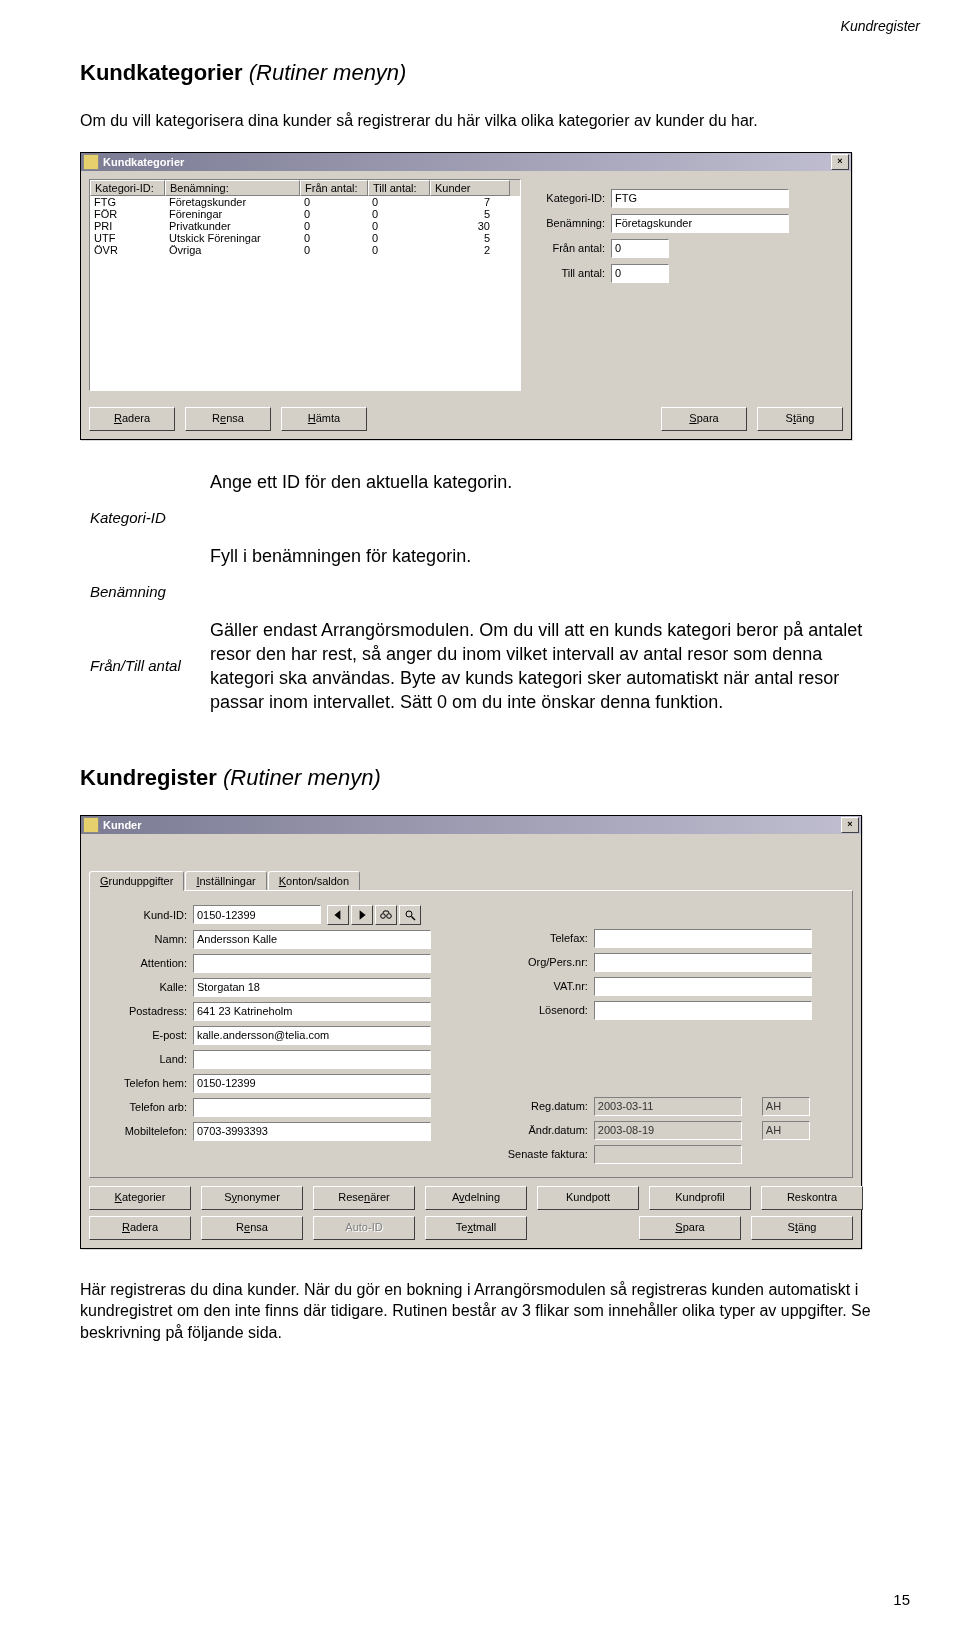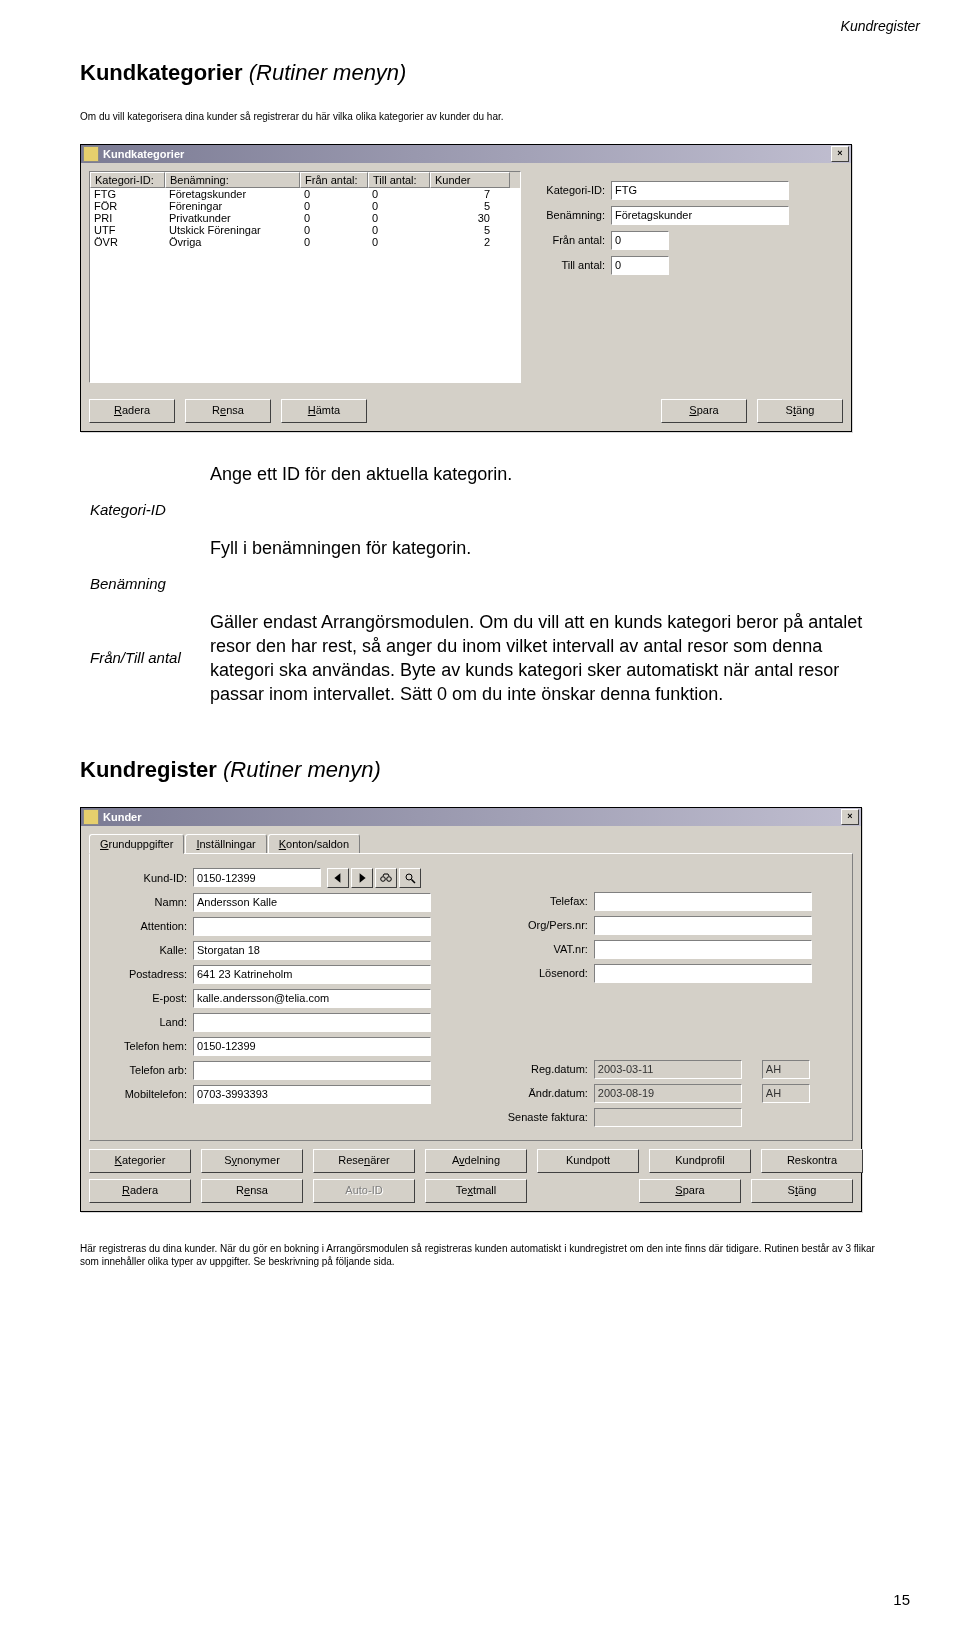--- a/index.html
+++ b/index.html
@@ -26,21 +26,21 @@
   h1.section {
     font-size: 22px;
     font-weight: bold;
     margin: 0 0 24px 0;
   }
   h1.section .paren {
     font-style: italic;
     font-weight: normal;
   }
   p.body {
-    font-size: 10px;
+    font-size: 16px;
     line-height: 1.35;
     margin: 0 0 20px 0;
   }
   .screenshot {
     font-family: "MS Sans Serif", Tahoma, Arial, sans-serif;
     font-size: 11px;
     background: #d4d0c8;
     border: 1px solid #000;
     margin: 10px 0 30px 0;
     box-shadow: 1px 1px 0 rgba(0,0,0,.15);
@@ -148,20 +148,21 @@
   .tab {
     background:#d4d0c8;
     border: 1px solid #fff;
     border-right-color:#808080;
     border-bottom: none;
     border-radius: 3px 3px 0 0;
     padding: 3px 10px;
     font-size: 11px;
     margin-right: 1px;
     position: relative;
+    margin-top: 29px;
   }
   .tab.active { z-index: 2; background:#d4d0c8; border-bottom: 1px solid #d4d0c8; margin-bottom:-1px;}
   .tabpanel {
     margin: 0 4px 4px 4px;
     border: 1px solid #fff;
     border-right-color:#808080;
     border-bottom-color:#808080;
     padding: 14px 12px 8px 12px;
   }
   .grid2 { display:flex; gap: 30px; }

